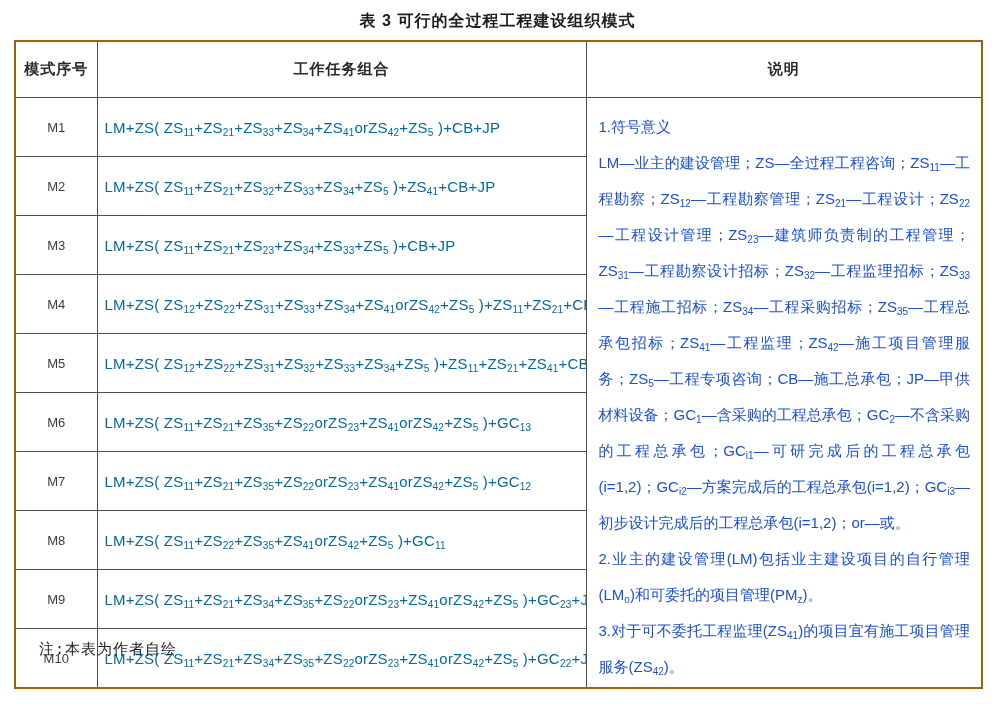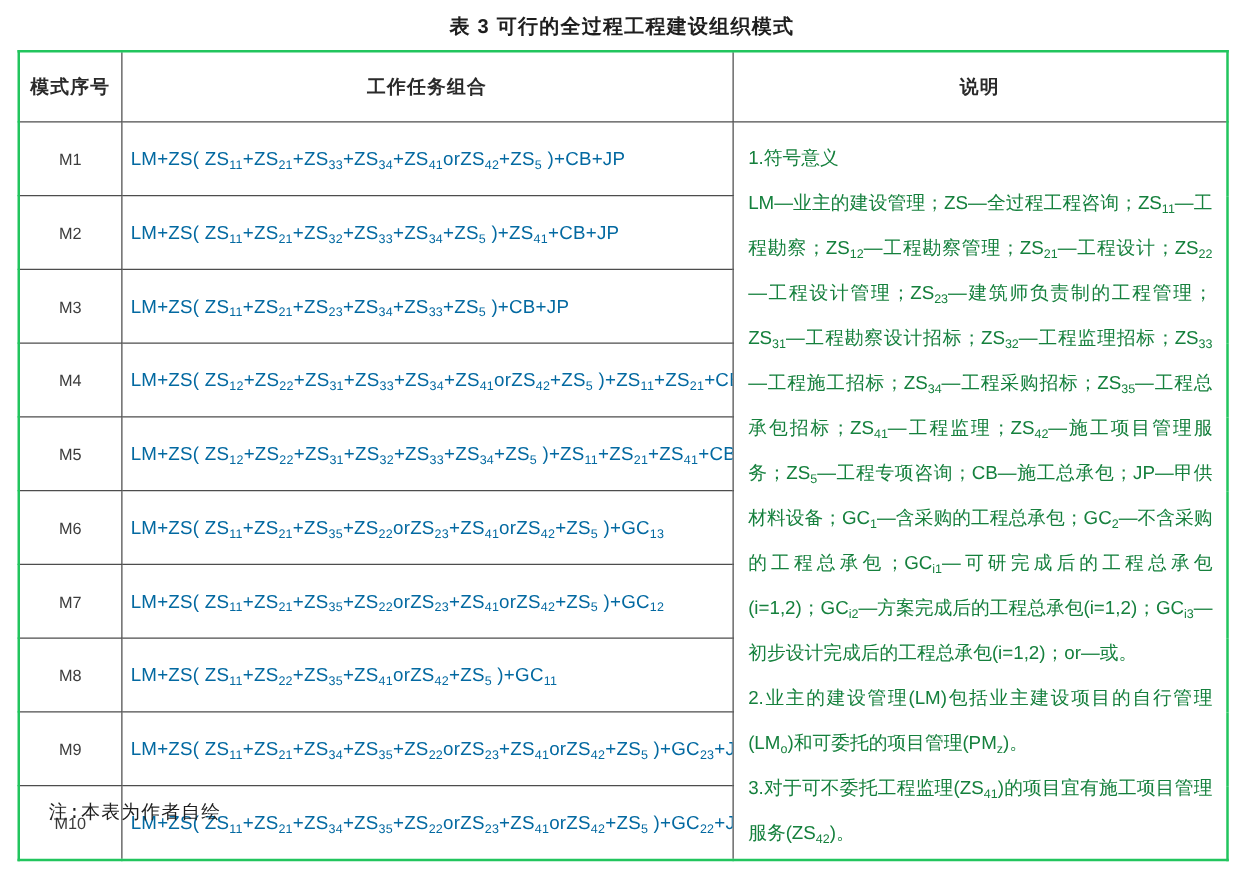--- a/index.html
+++ b/index.html
@@ -26,21 +26,21 @@
     color: #1e1e1e;
     letter-spacing: 1px;
   }
   table.org-table {
     position: absolute;
     left: 14px;
     top: 40px;
     width: 967px;
     border-collapse: collapse;
     table-layout: fixed;
-    border: 2px solid #22c55e;
+    border: 2px solid #a16207;
   }
   table.org-table th,
   table.org-table td {
     border: 1px solid #4d4d4d;
     background: #ffffff;
   }
   th.hdr {
     height: 53px;
     font-size: 15px;
     font-weight: bold;
@@ -61,21 +61,21 @@
     color: #0369a1;
     padding: 0 4px 0 7px;
     letter-spacing: 0.2px;
     white-space: nowrap;
     overflow: hidden;
   }
   td.notes-cell {
     vertical-align: top;
     padding: 11px 11px 0 12px;
     font-size: 15px;
-    color: #15803d;
+    color: #1d4ed8;
     margin-left: 32px;
   }
   .notes-cell p {
     margin: 0;
     line-height: 36px;
     text-align: justify;
     text-align-last: left;
   }
   sub {
     font-size: 10px;

